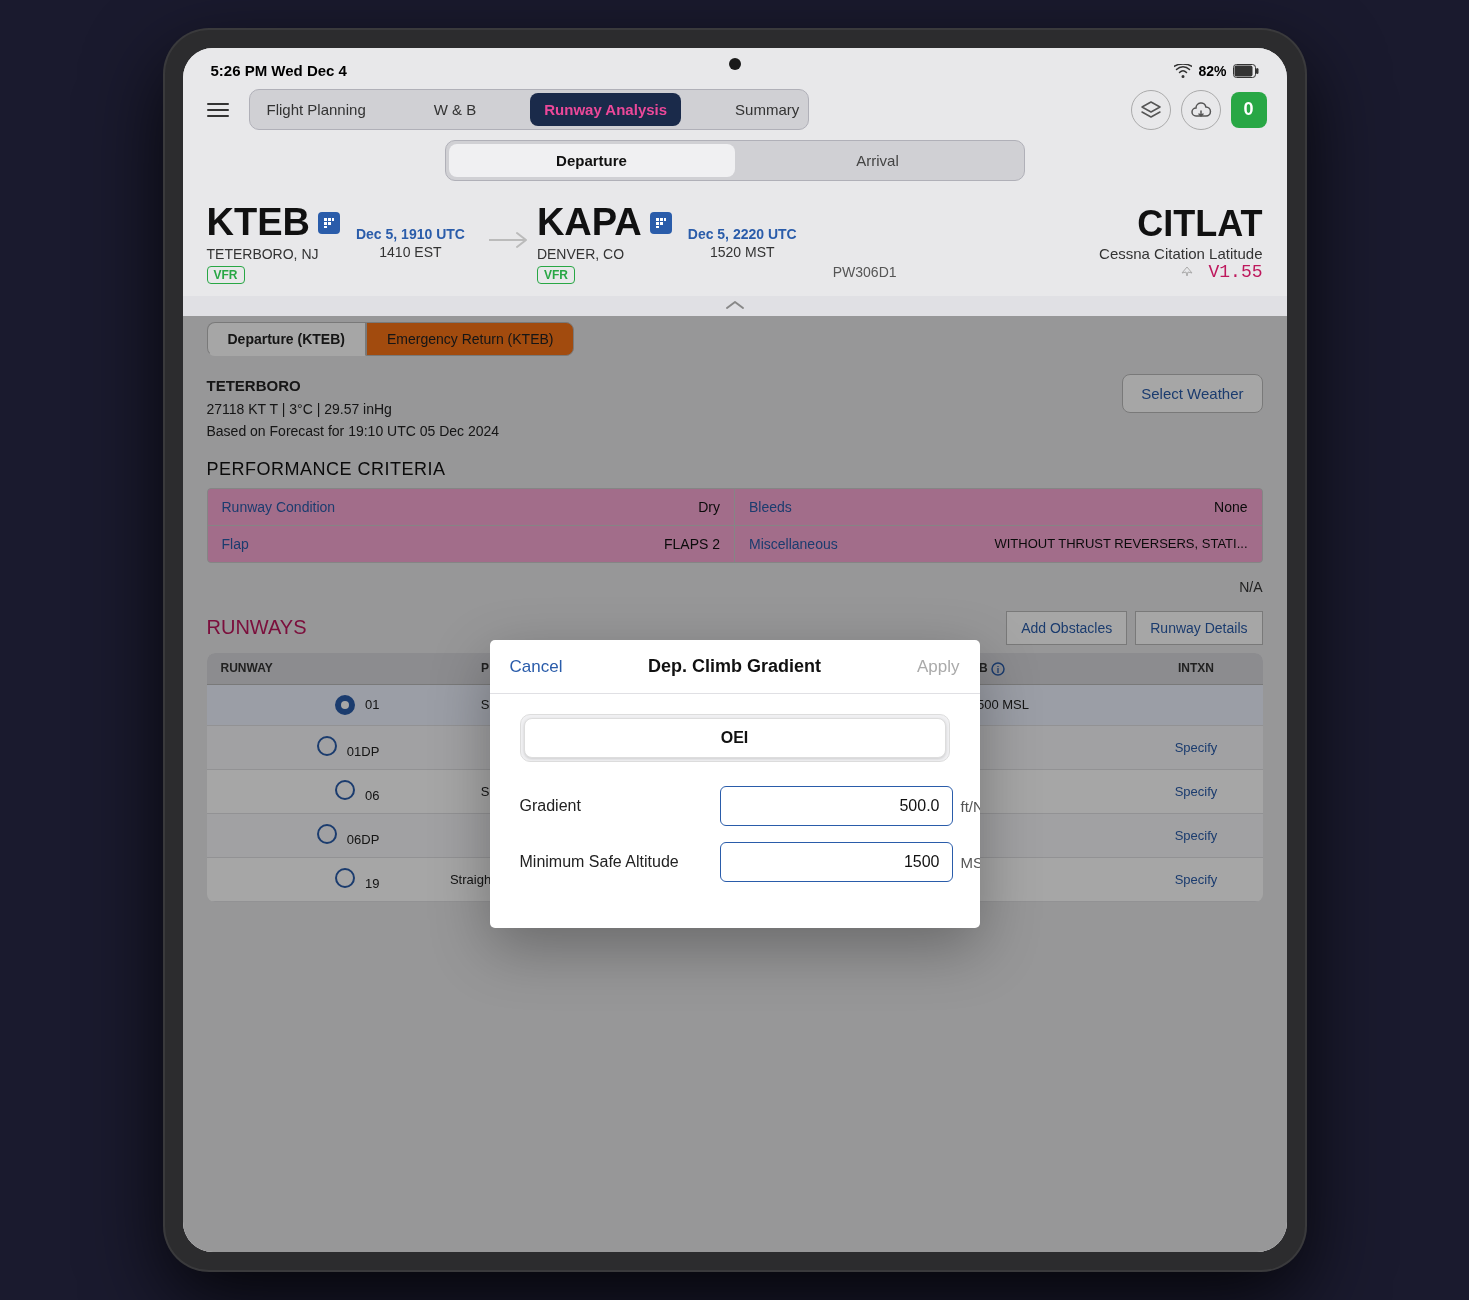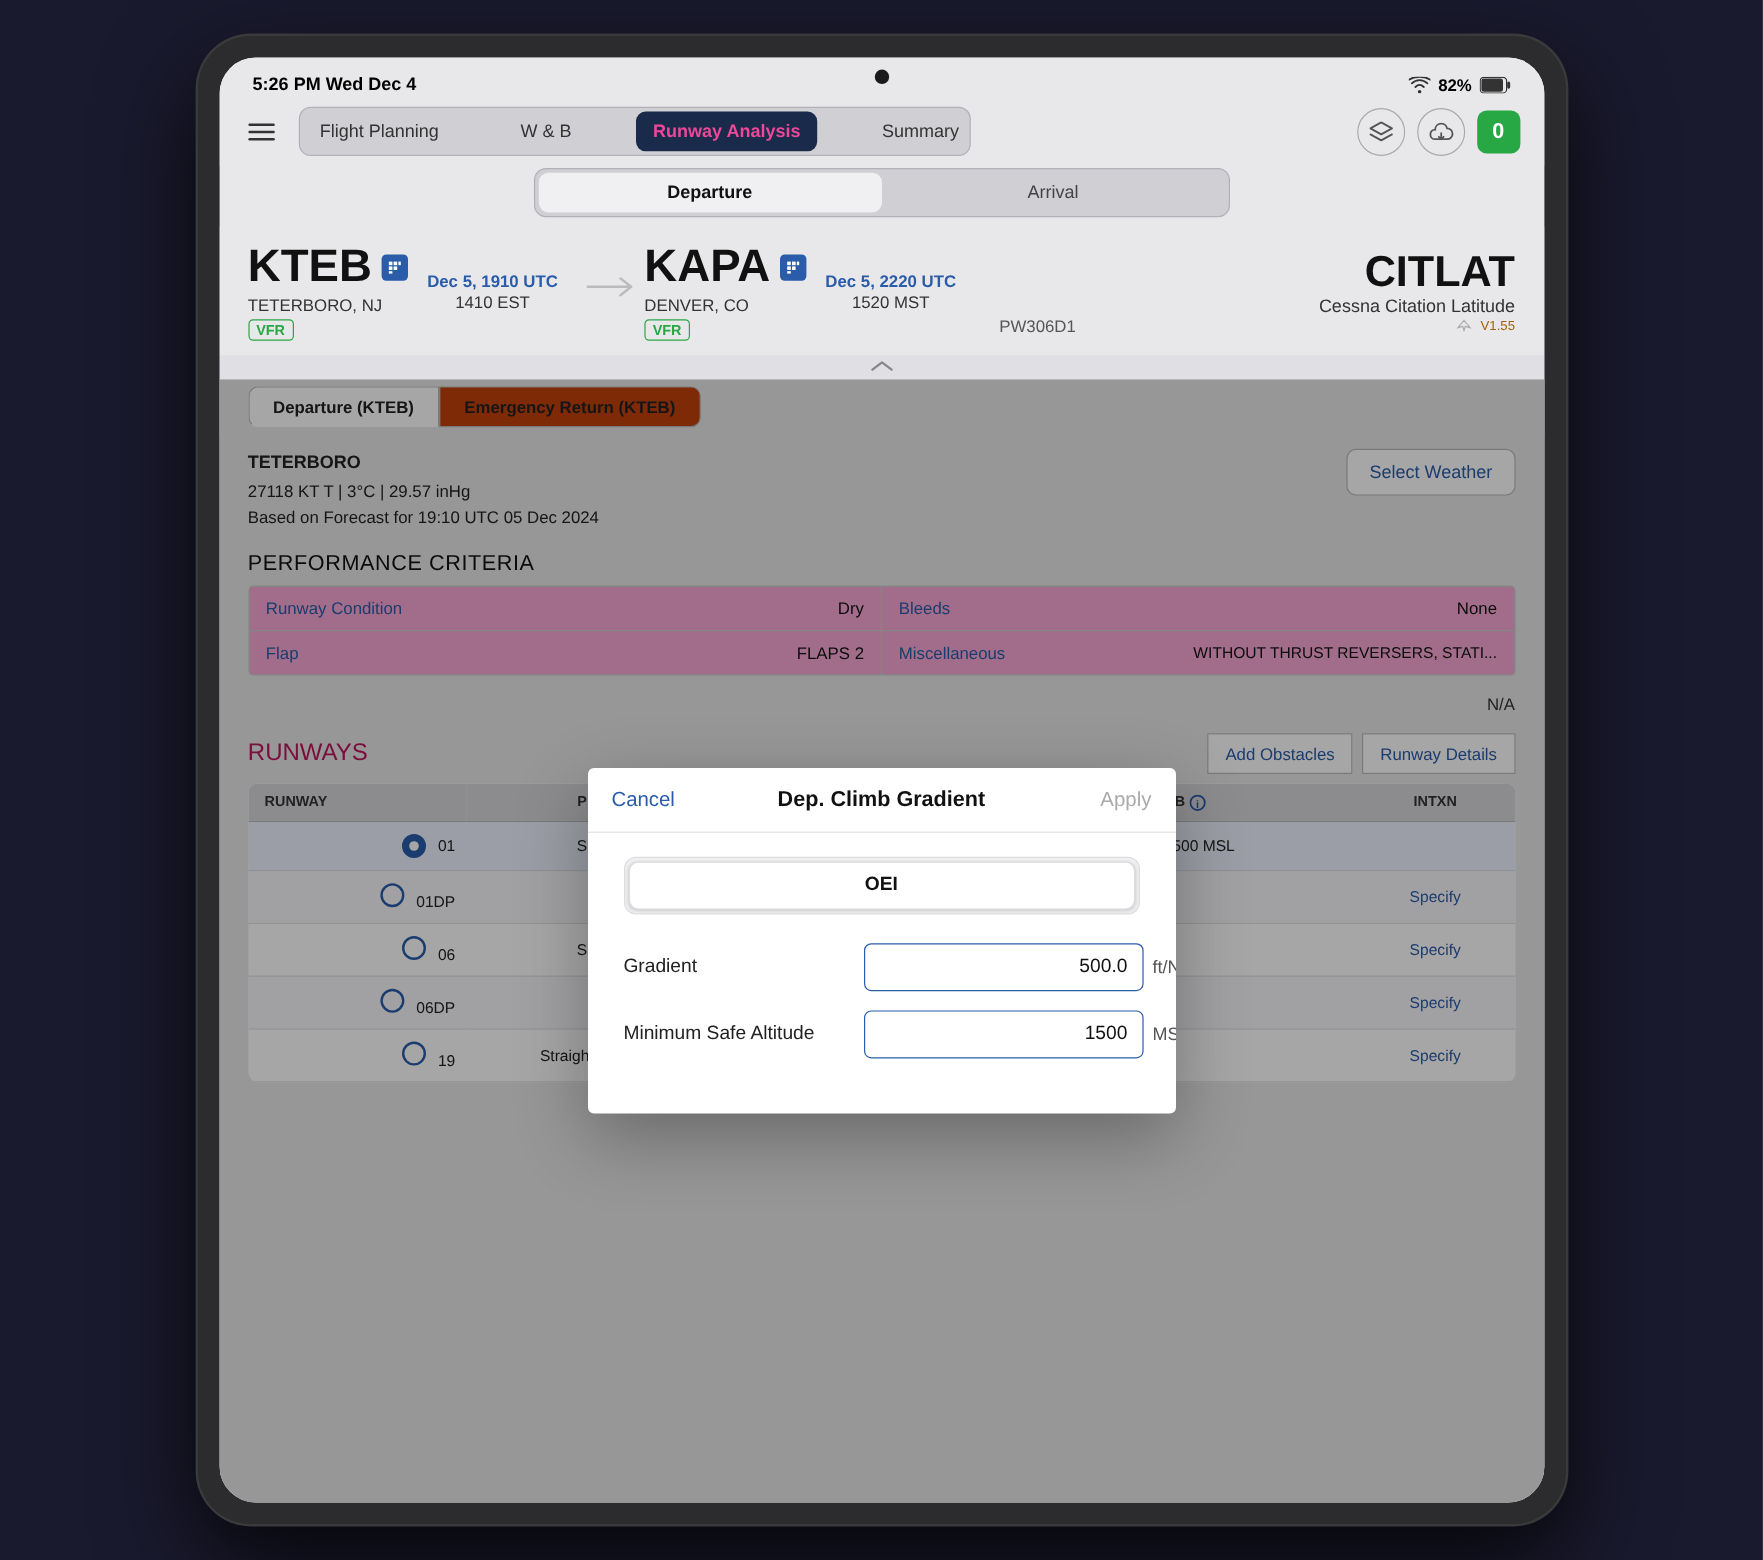--- a/index.html
+++ b/index.html
@@ -247,21 +247,21 @@
     }
 
     .aircraft-block {
       flex: 1;
       text-align: right;
       padding-left: 20px;
     }
     .aircraft-name { font-size: 36px; font-weight: 700; color: #111; }
     .aircraft-model { font-size: 15px; color: #333; }
     .aircraft-engine { font-size: 14px; color: #555; }
-    .aircraft-version { font-size: 11px; color: #a16207; }
+    .aircraft-version { font-size: 18px; color: #be185d; font-family: Liberation Mono, monospace; }
 
     
     .section-divider {
       display: flex;
       justify-content: center;
       align-items: center;
       padding: 4px 0;
       background: #e0e0e4;
     }
 
@@ -269,23 +269,23 @@
     .segment-tabs {
       display: flex;
       padding: 6px 24px;
       gap: 0;
       background: #e8e8ea;
     }
 
     .seg-tab {
       padding: 8px 20px;
       border: 1px solid #bbb;
-      background: #c2410c;
+      background: #f97316;
       font-size: 14px;
-      font-weight: 700;
+      font-weight: 400;
       color: #222;
       cursor: pointer;
       border-radius: 8px 8px 0 0;
     }
 
     .seg-tab:first-child { border-radius: 8px 0 0 8px; }
     .seg-tab:last-child { border-radius: 0 8px 8px 0; }
     .seg-tab.active {
       background: white;
       border-bottom-color: white;

